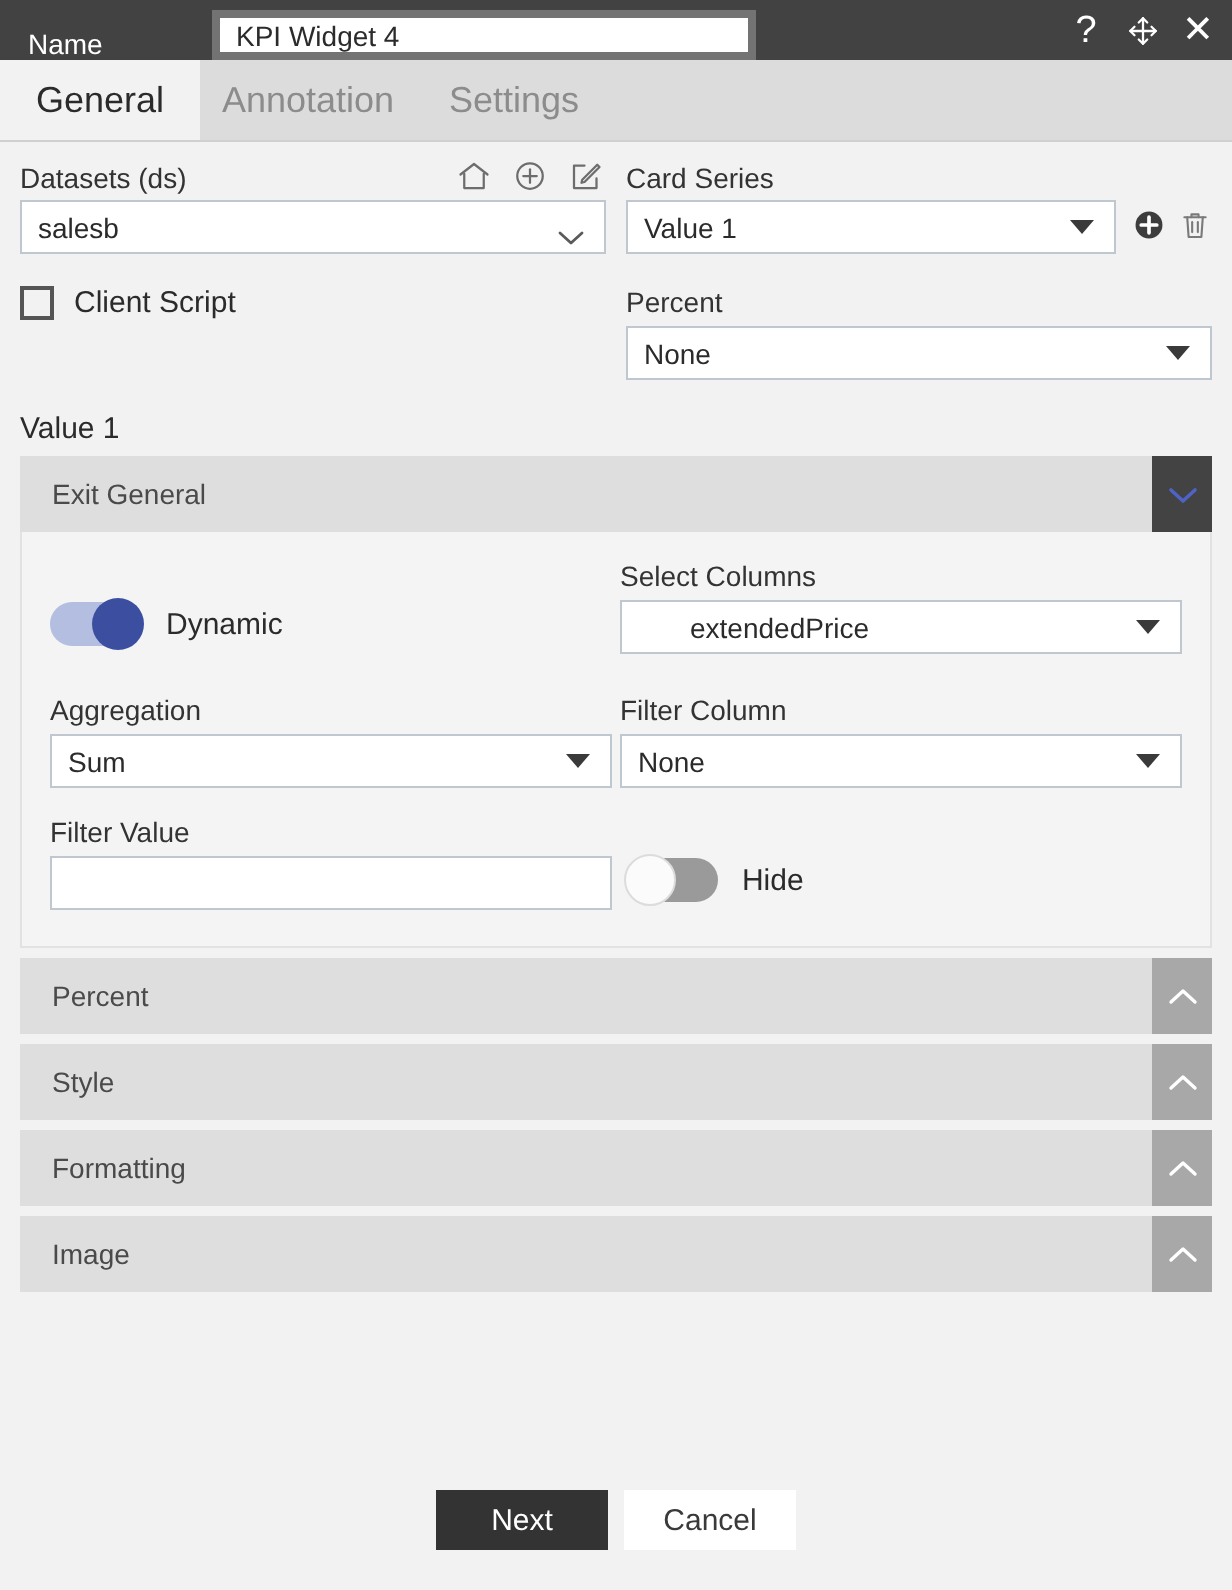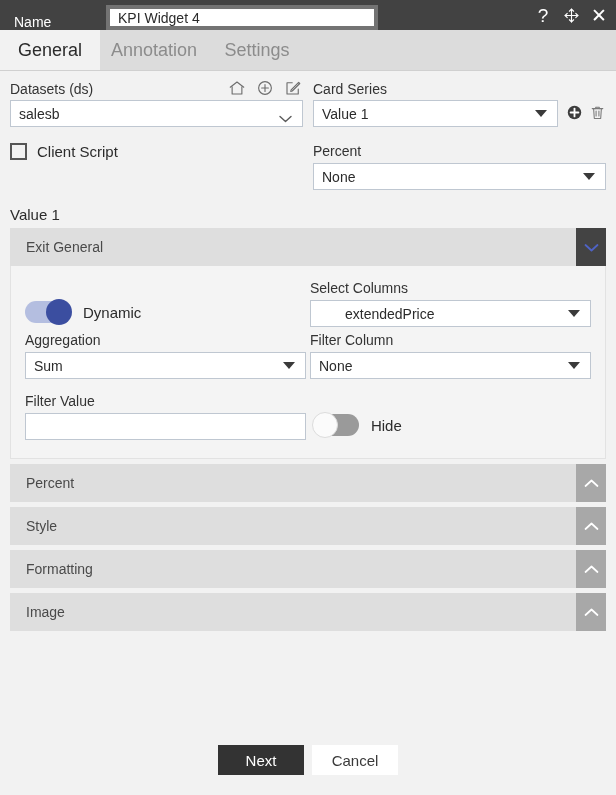--- a/index.html
+++ b/index.html
@@ -416,21 +416,21 @@
         </div>
         <div style="width:281px;">
           <div class="field-label">Select Columns</div>
           <div class="select-box" style="width:281px;padding-left:34px;">
             <span class="val">extendedPrice</span>
             <span class="caret"></span>
           </div>
         </div>
       </div>
 
-      <div class="row" style="margin-top:5px;">
+      <div class="row" style="margin-top:20px;">
         <div style="width:291px;">
           <div class="field-label">Aggregation</div>
           <div class="select-box" style="width:281px;">
             <span class="val">Sum</span>
             <span class="caret"></span>
           </div>
         </div>
         <div style="width:281px;">
           <div class="field-label">Filter Column</div>
           <div class="select-box" style="width:281px;">

